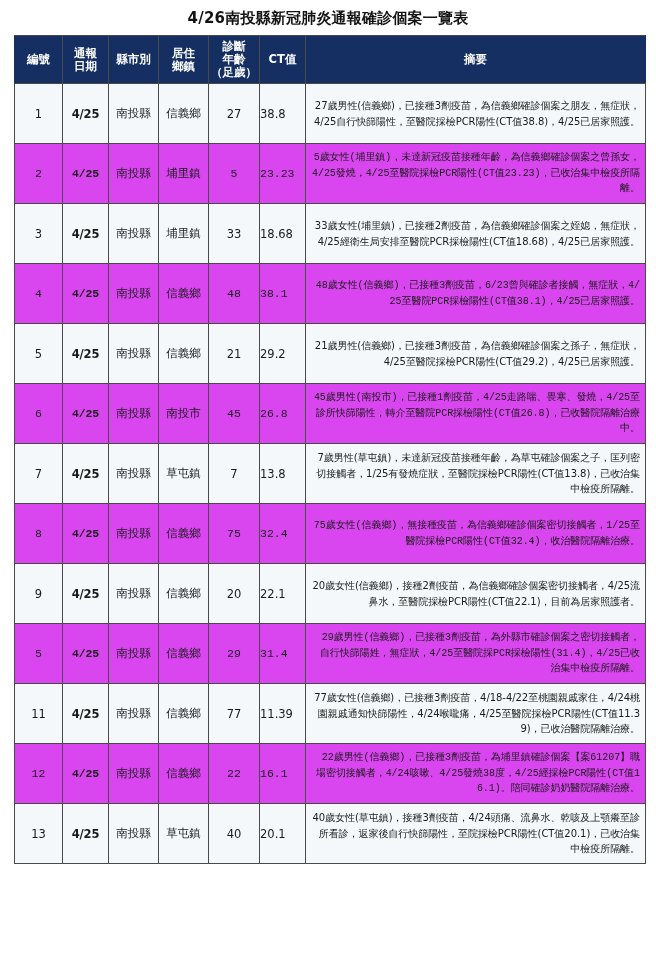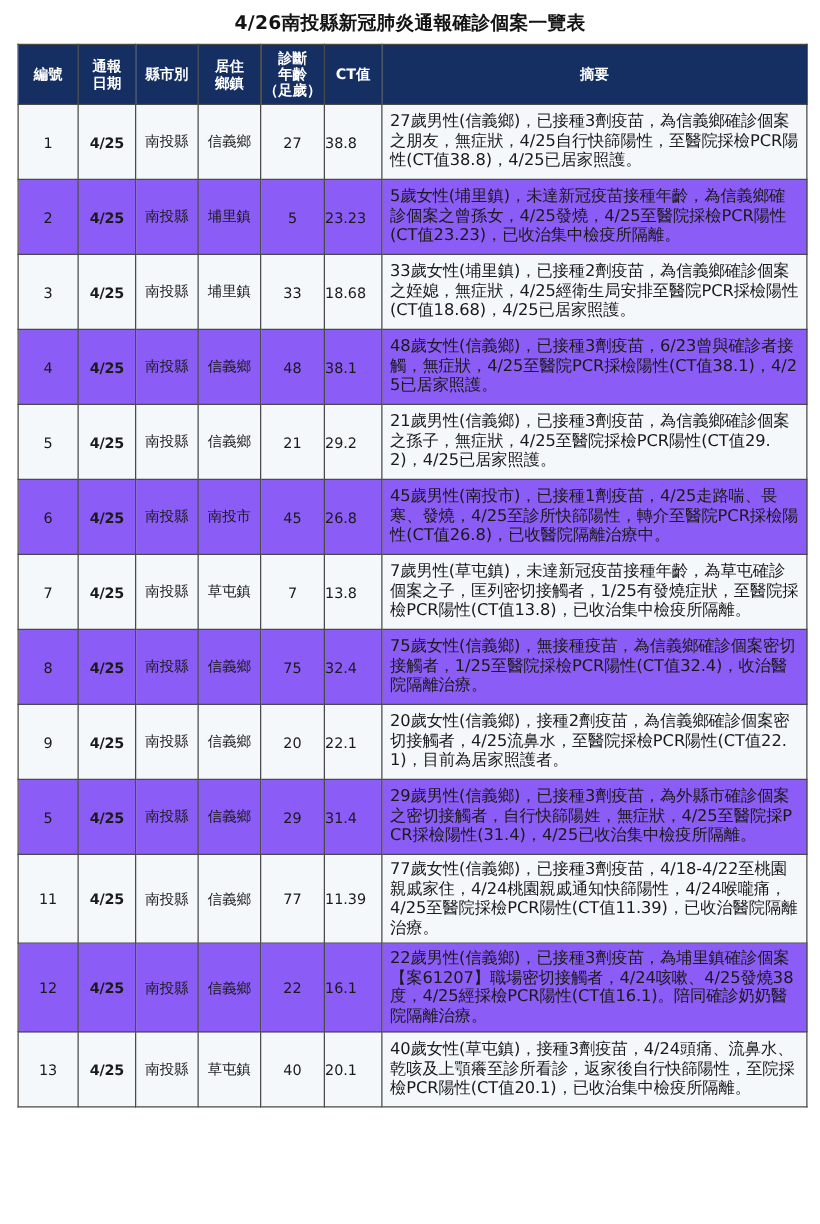--- a/index.html
+++ b/index.html
@@ -67,29 +67,29 @@
   col.c-sum    { width: 340px; }
 
   tbody td {
     font-size: 11.5px;
     color: #1a1a1a;
     text-align: center;
     background: #ffffff;
     height: 60px;
   }
   tbody tr.odd td { background: #f4f8fa; }
-  tbody tr.even td { background: #8b5cf6; }
+  tbody tr.even td { background: #d946ef; font-family: Liberation Mono, monospace; }
   tbody td.num { font-weight: normal; }
   tbody td.date { font-weight: bold; letter-spacing: -0.2px; }
   tbody td.ct { text-align: left; }
   tbody td.summary {
-    text-align: left;
+    text-align: right;
     padding: 4px 5px 4px 6px;
     line-height: 15.5px;
-    font-size: 13px;
+    font-size: 10px;
     letter-spacing: -0.05px;
     word-break: break-all;
   }
 </style>
 </head>
 <body>
 
 <div id="page">
 
   <div class="title">4/26南投縣新冠肺炎通報確診個案一覽表</div>

